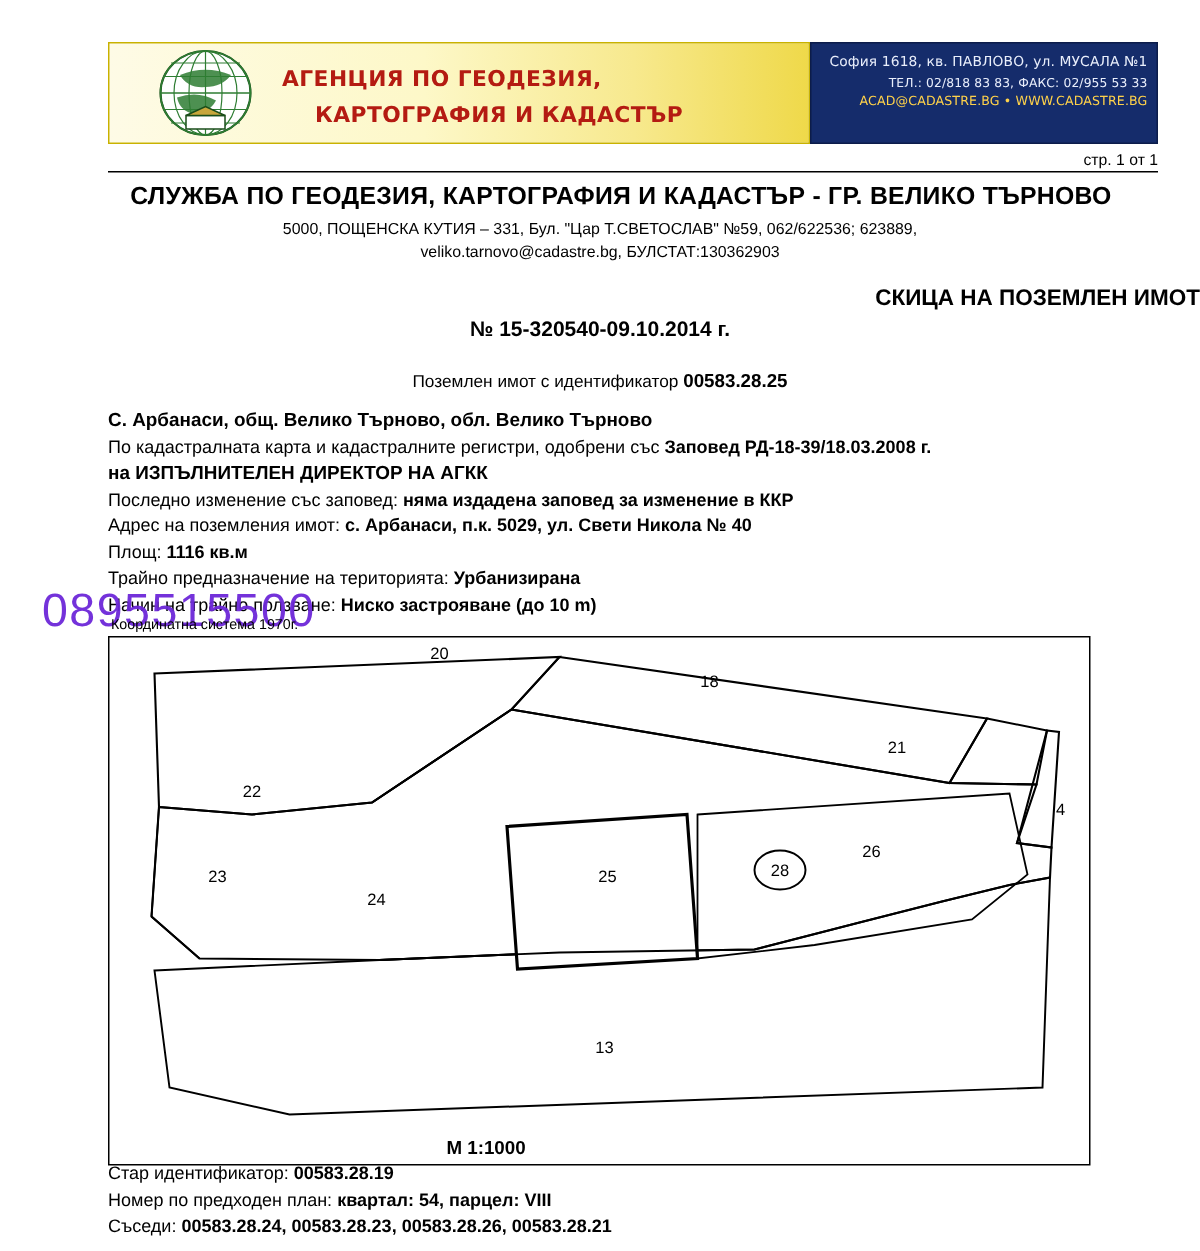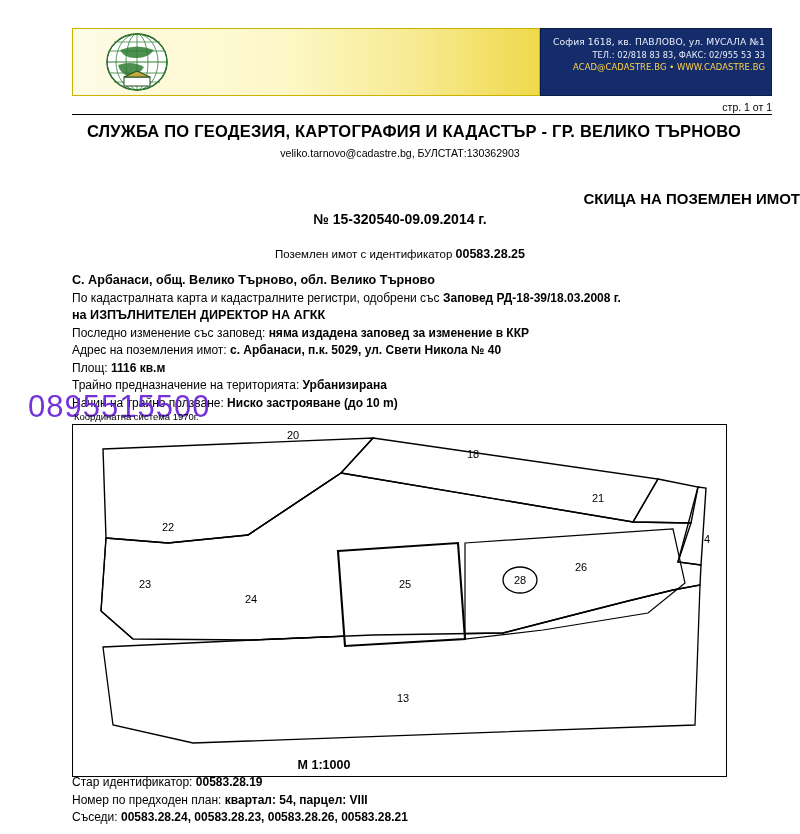--- a/index.html
+++ b/index.html
@@ -220,40 +220,45 @@
       <ellipse cx="37" cy="31" rx="11" ry="28" fill="none" stroke="#2e7d32" stroke-width="0.8"></ellipse>
       <ellipse cx="37" cy="31" rx="21" ry="28" fill="none" stroke="#2e7d32" stroke-width="0.8"></ellipse>
       <path d="M37 3 V59" stroke="#2e7d32" stroke-width="0.8"></path>
       <path d="M20 19 q17 -7 34 0 q-6 8 -17 8 q-12 1 -17 -8 z" fill="#2e7d32" opacity="0.85"></path>
       <path d="M18 34 q14 -5 26 2 q-5 9 -15 9 q-9 -2 -11 -11 z" fill="#2e7d32" opacity="0.85"></path>
       <rect x="24" y="46" width="26" height="9" fill="#ffffff" stroke="#1a4d1a" stroke-width="1"></rect>
       <path d="M24 46 L37 40 L50 46 Z" fill="#c8a63c" stroke="#1a4d1a" stroke-width="1"></path>
     </svg>
   </div>
 
+  <div class="agency-title">
+    <div class="l1">АГЕНЦИЯ ПО ГЕОДЕЗИЯ,</div>
+    <div class="l2">КАРТОГРАФИЯ И КАДАСТЪР</div>
+  </div>
 
   <div class="banner-right">
     <div class="contacts">
       <div>София 1618, кв. ПАВЛОВО, ул. МУСАЛА №1</div>
       <div class="c-small">ТЕЛ.: 02/818 83 83, ФАКС: 02/955 53 33</div>
       <div class="c-mail">ACAD@CADASTRE.BG • WWW.CADASTRE.BG</div>
     </div>
   </div>
 </div>
 
 <div class="page-no">стр. 1 от 1</div>
 <div class="rule"></div>
 
 <div class="office-title">СЛУЖБА ПО ГЕОДЕЗИЯ, КАРТОГРАФИЯ И КАДАСТЪР - ГР. ВЕЛИКО ТЪРНОВО</div>
 <div class="office-addr">
+  <div>5000, ПОЩЕНСКА КУТИЯ – 331, Бул. "Цар Т.СВЕТОСЛАВ" №59, 062/622536; 623889,</div>
   <div>veliko.tarnovo@cadastre.bg, БУЛСТАТ:130362903</div>
 </div>
 
 <div class="doc-title">СКИЦА НА ПОЗЕМЛЕН ИМОТ</div>
-<div class="doc-number">№ 15-320540-09.09.2014 г.</div>
+<div class="doc-number">№ 15-320540-09.10.2014 г.</div>
 
 <div class="ident-line">
   <span>Поземлен имот с  идентификатор</span>
   <b>00583.28.25</b>
 </div>
 
 <div class="body-block">
   <div class="ln big"><b>С. Арбанаси, общ. Велико Търново, обл. Велико Търново</b></div>
   <div class="ln">
     <span>По кадастралната карта и кадастралните регистри, одобрени със </span><b>Заповед РД-18-39/18.03.2008 г.</b>

